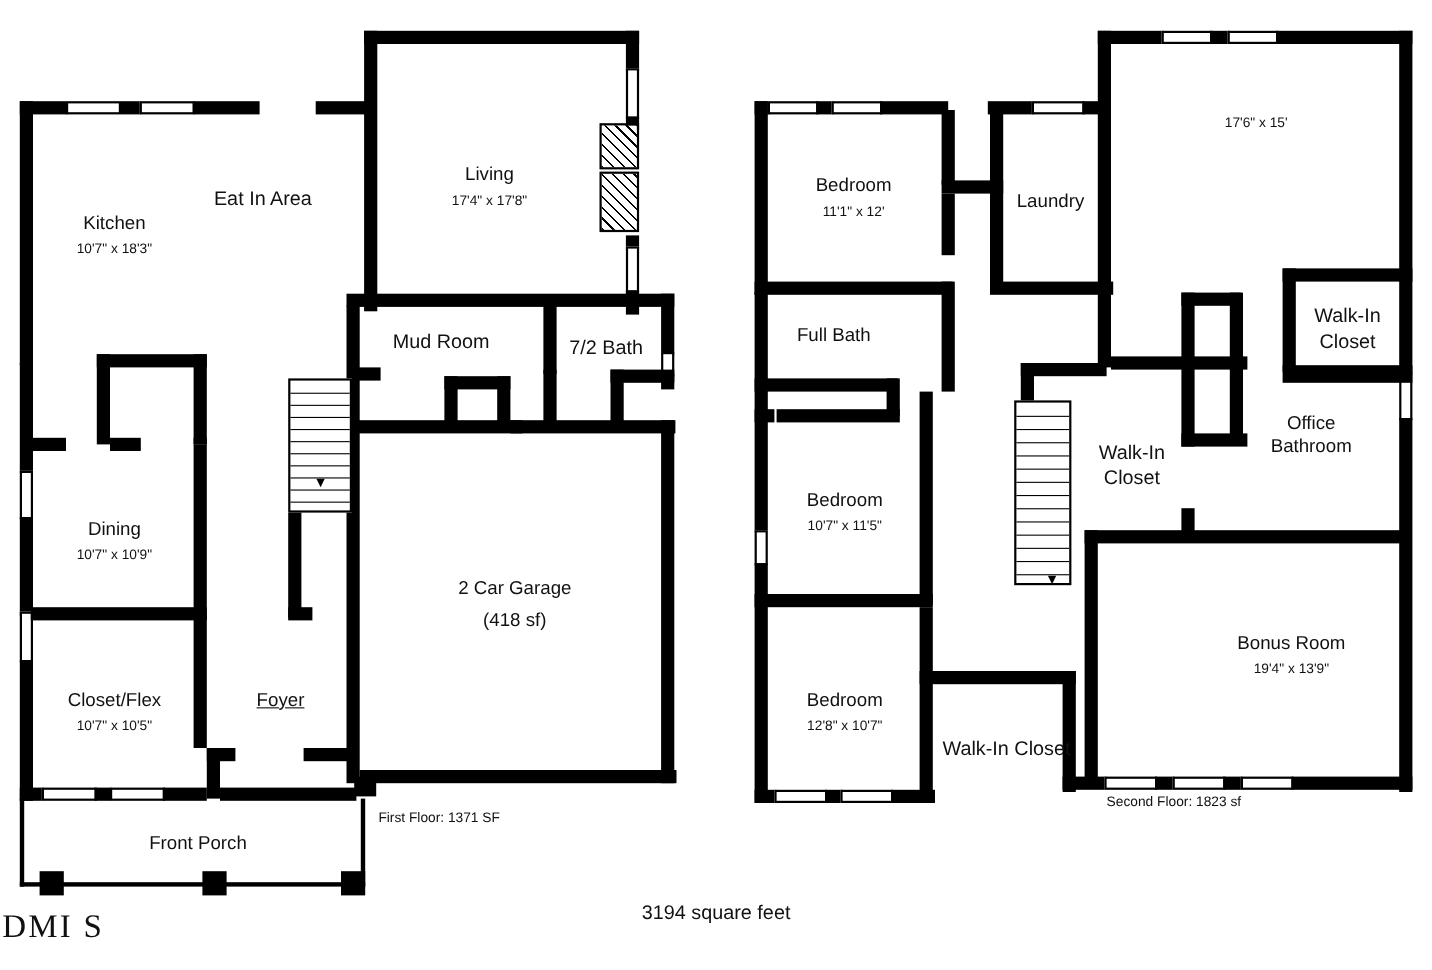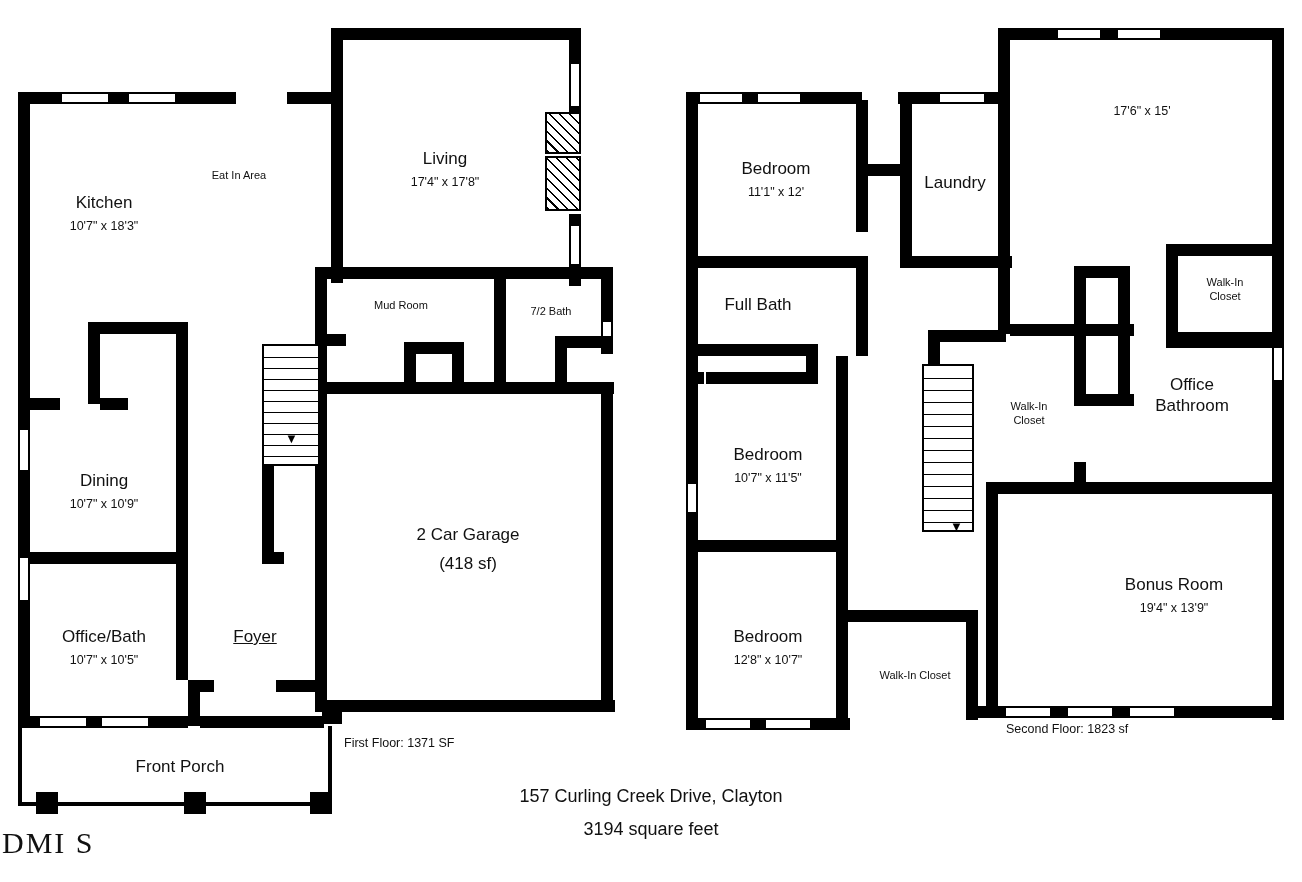--- a/index.html
+++ b/index.html
@@ -39,21 +39,21 @@
     font-size: 17px;
     color: #111111;
   }
   .label .dim {
     display: block;
     font-size: 12.5px;
     color: #111111;
     margin-top: 3px;
   }
   .label.small .name {
-    font-size: 11px;
+    font-size: 18px;
   }
   .label.two .name {
     white-space: pre-line;
     line-height: 1.25;
   }
   .footnote {
     position: absolute;
     font-size: 12.5px;
     color: #111111;
     white-space: nowrap;
@@ -212,21 +212,21 @@
       <span class="name">Mud Room</span>
     </div>
     <div class="label small" style="left:506px; top:304px; width:90px;">
       <span class="name">7/2 Bath</span>
     </div>
     <div class="label" style="left:30px; top:470px; width:148px;">
       <span class="name">Dining</span>
       <span class="dim">10'7" x 10'9"</span>
     </div>
     <div class="label" style="left:30px; top:626px; width:148px;">
-      <span class="name">Office/Bath</span>
+      <span class="name">Closet/Flex</span>
       <span class="dim">10'7" x 10'5"</span>
     </div>
     <div class="label" style="left:196px; top:626px; width:118px;text-decoration:underline;">
       <span class="name">Foyer</span>
     </div>
     <div class="label" style="left:378px; top:524px; width:180px;">
       <span class="name">2 Car Garage</span>
       <span class="name" style="margin-top:6px;">(418 sf)</span>
     </div>
     <div class="label" style="left:96px; top:756px; width:168px;">
@@ -363,18 +363,17 @@
       <span class="name">Walk-In Closet</span>
     </div>
     <div class="label" style="left:1080px; top:574px; width:188px;">
       <span class="name">Bonus Room</span>
       <span class="dim">19'4" x 13'9"</span>
     </div>
 
     <div class="footnote" style="left:1006px; top:722px;">Second Floor: 1823 sf</div>
   </div>
 
-  <div class="title" style="left:0; top:786px;">157 Curling Creek Drive, Clayton</div>
   <div class="title" style="left:0; top:819px;">3194 square feet</div>
 
   <div class="watermark" style="left:2px; top:826px;">DMI S</div>
 
 </div>
 
 </body></html>

